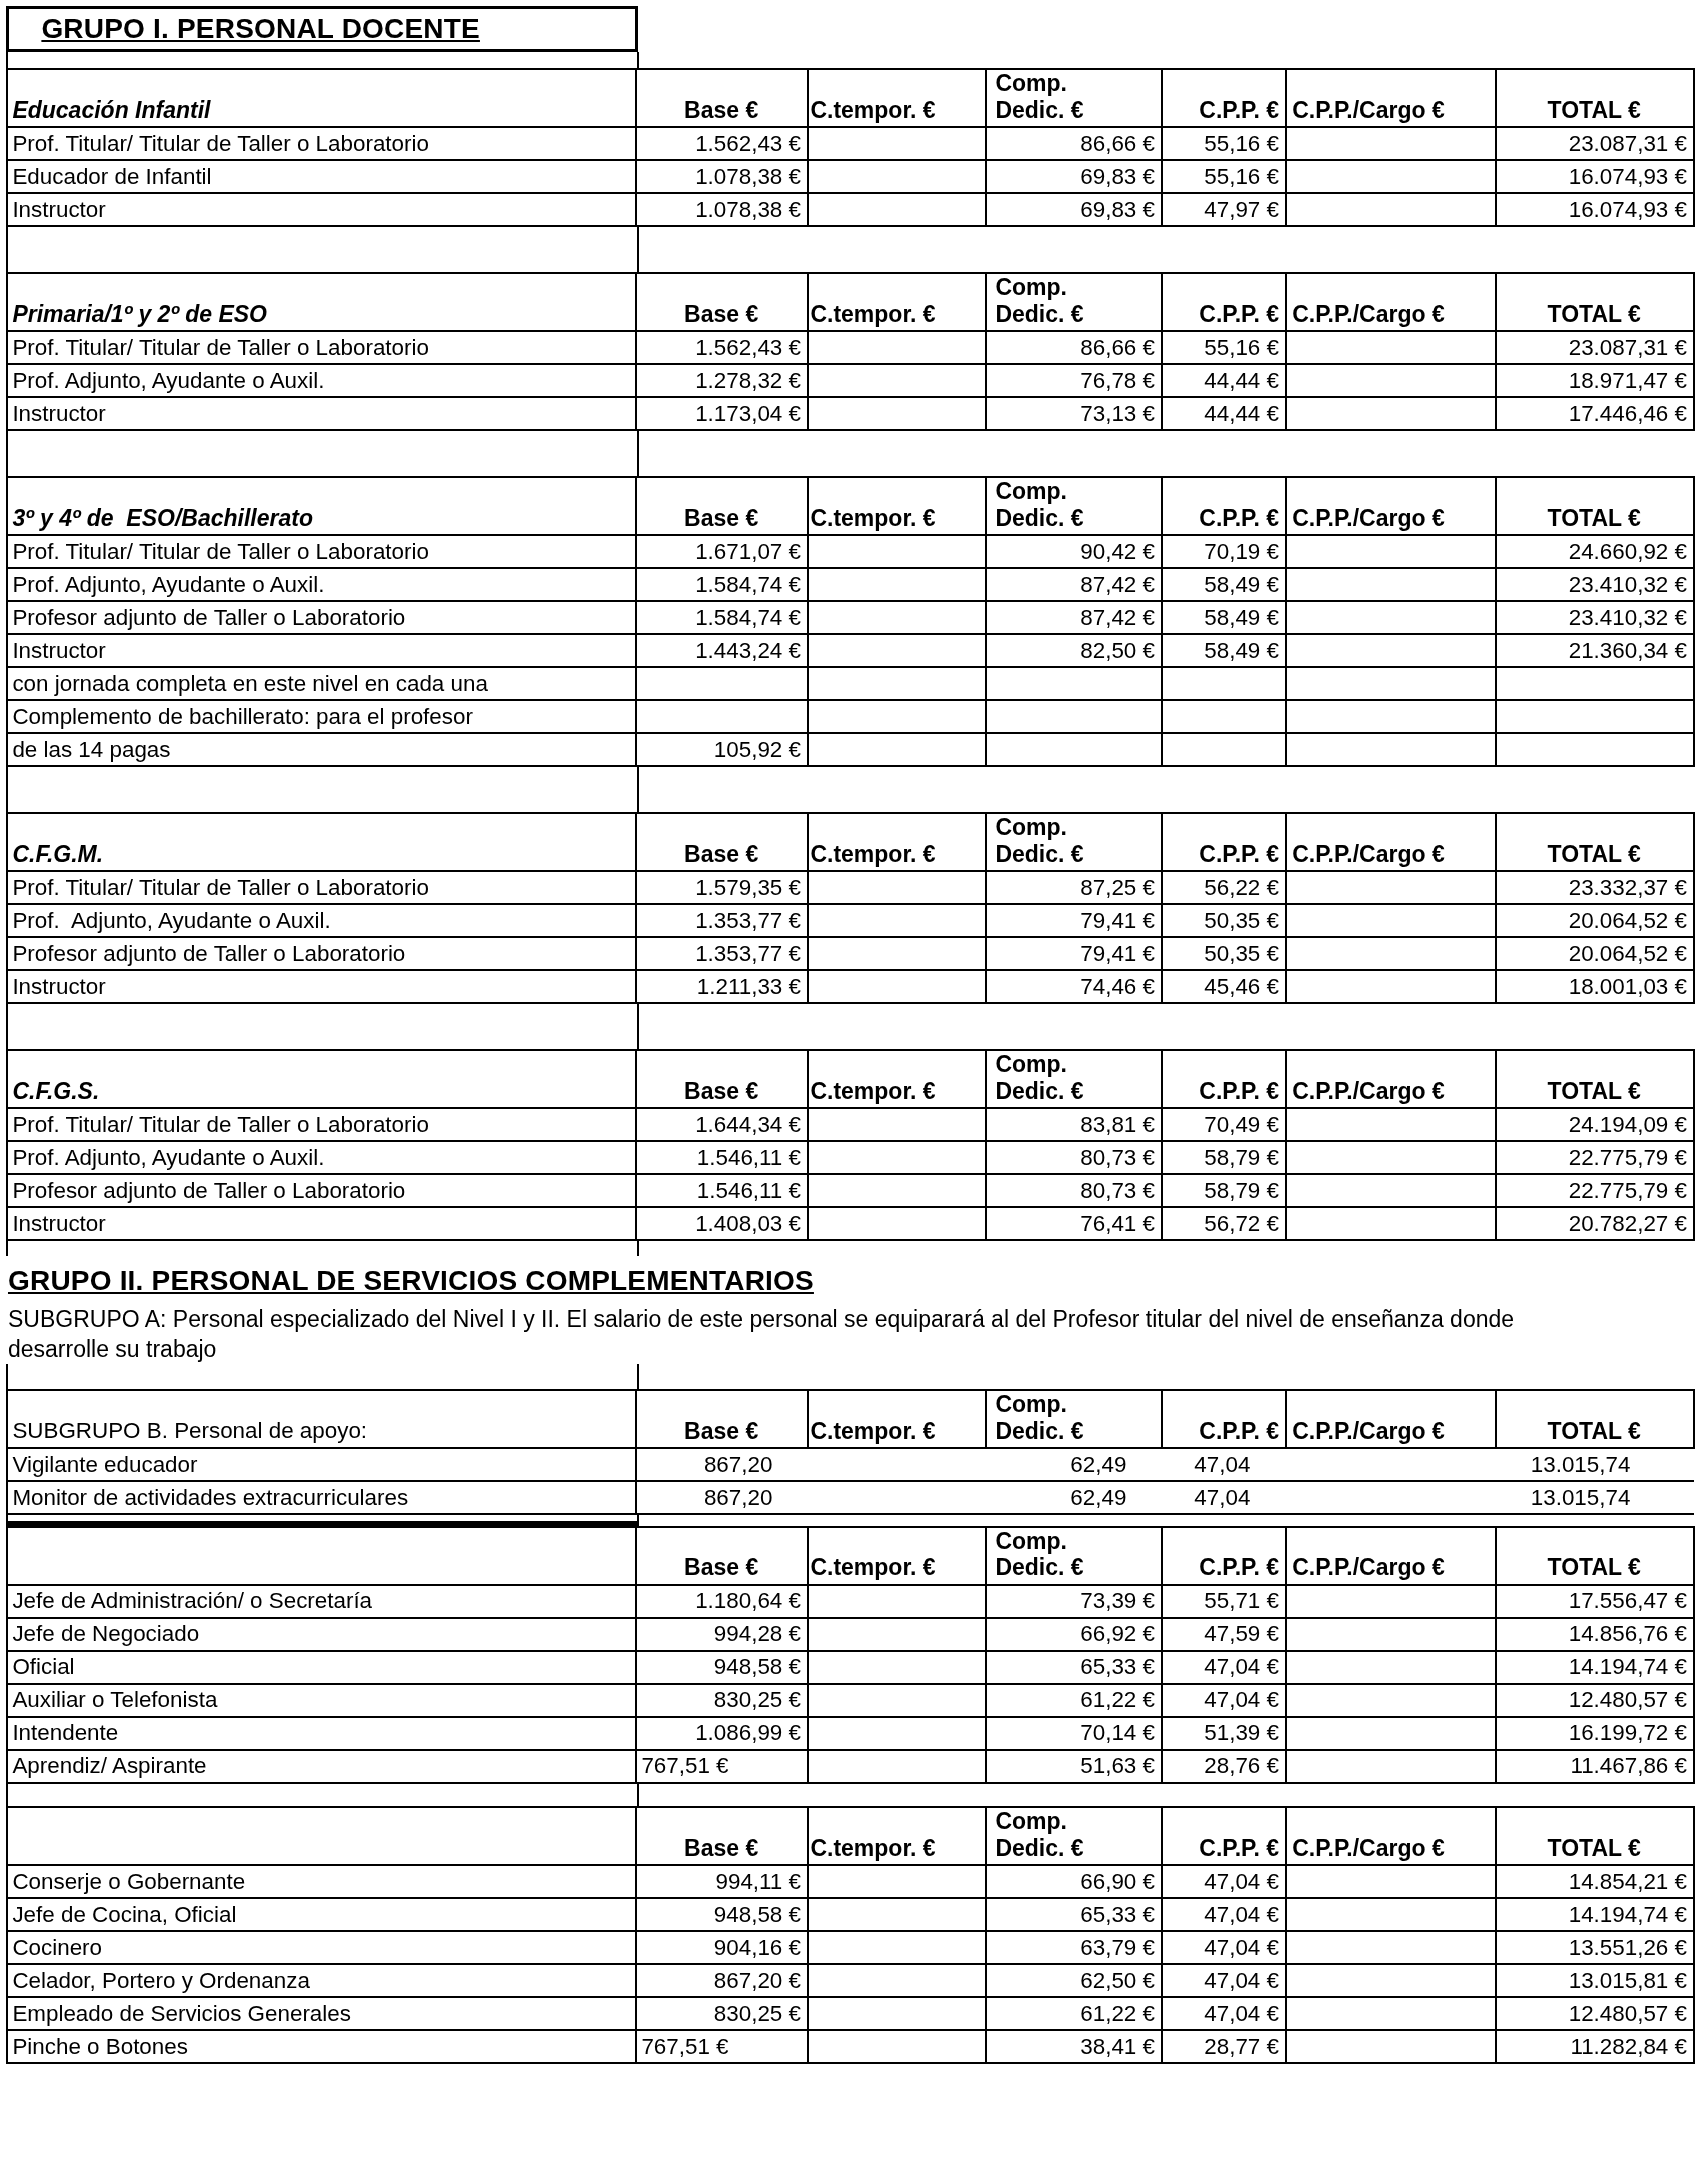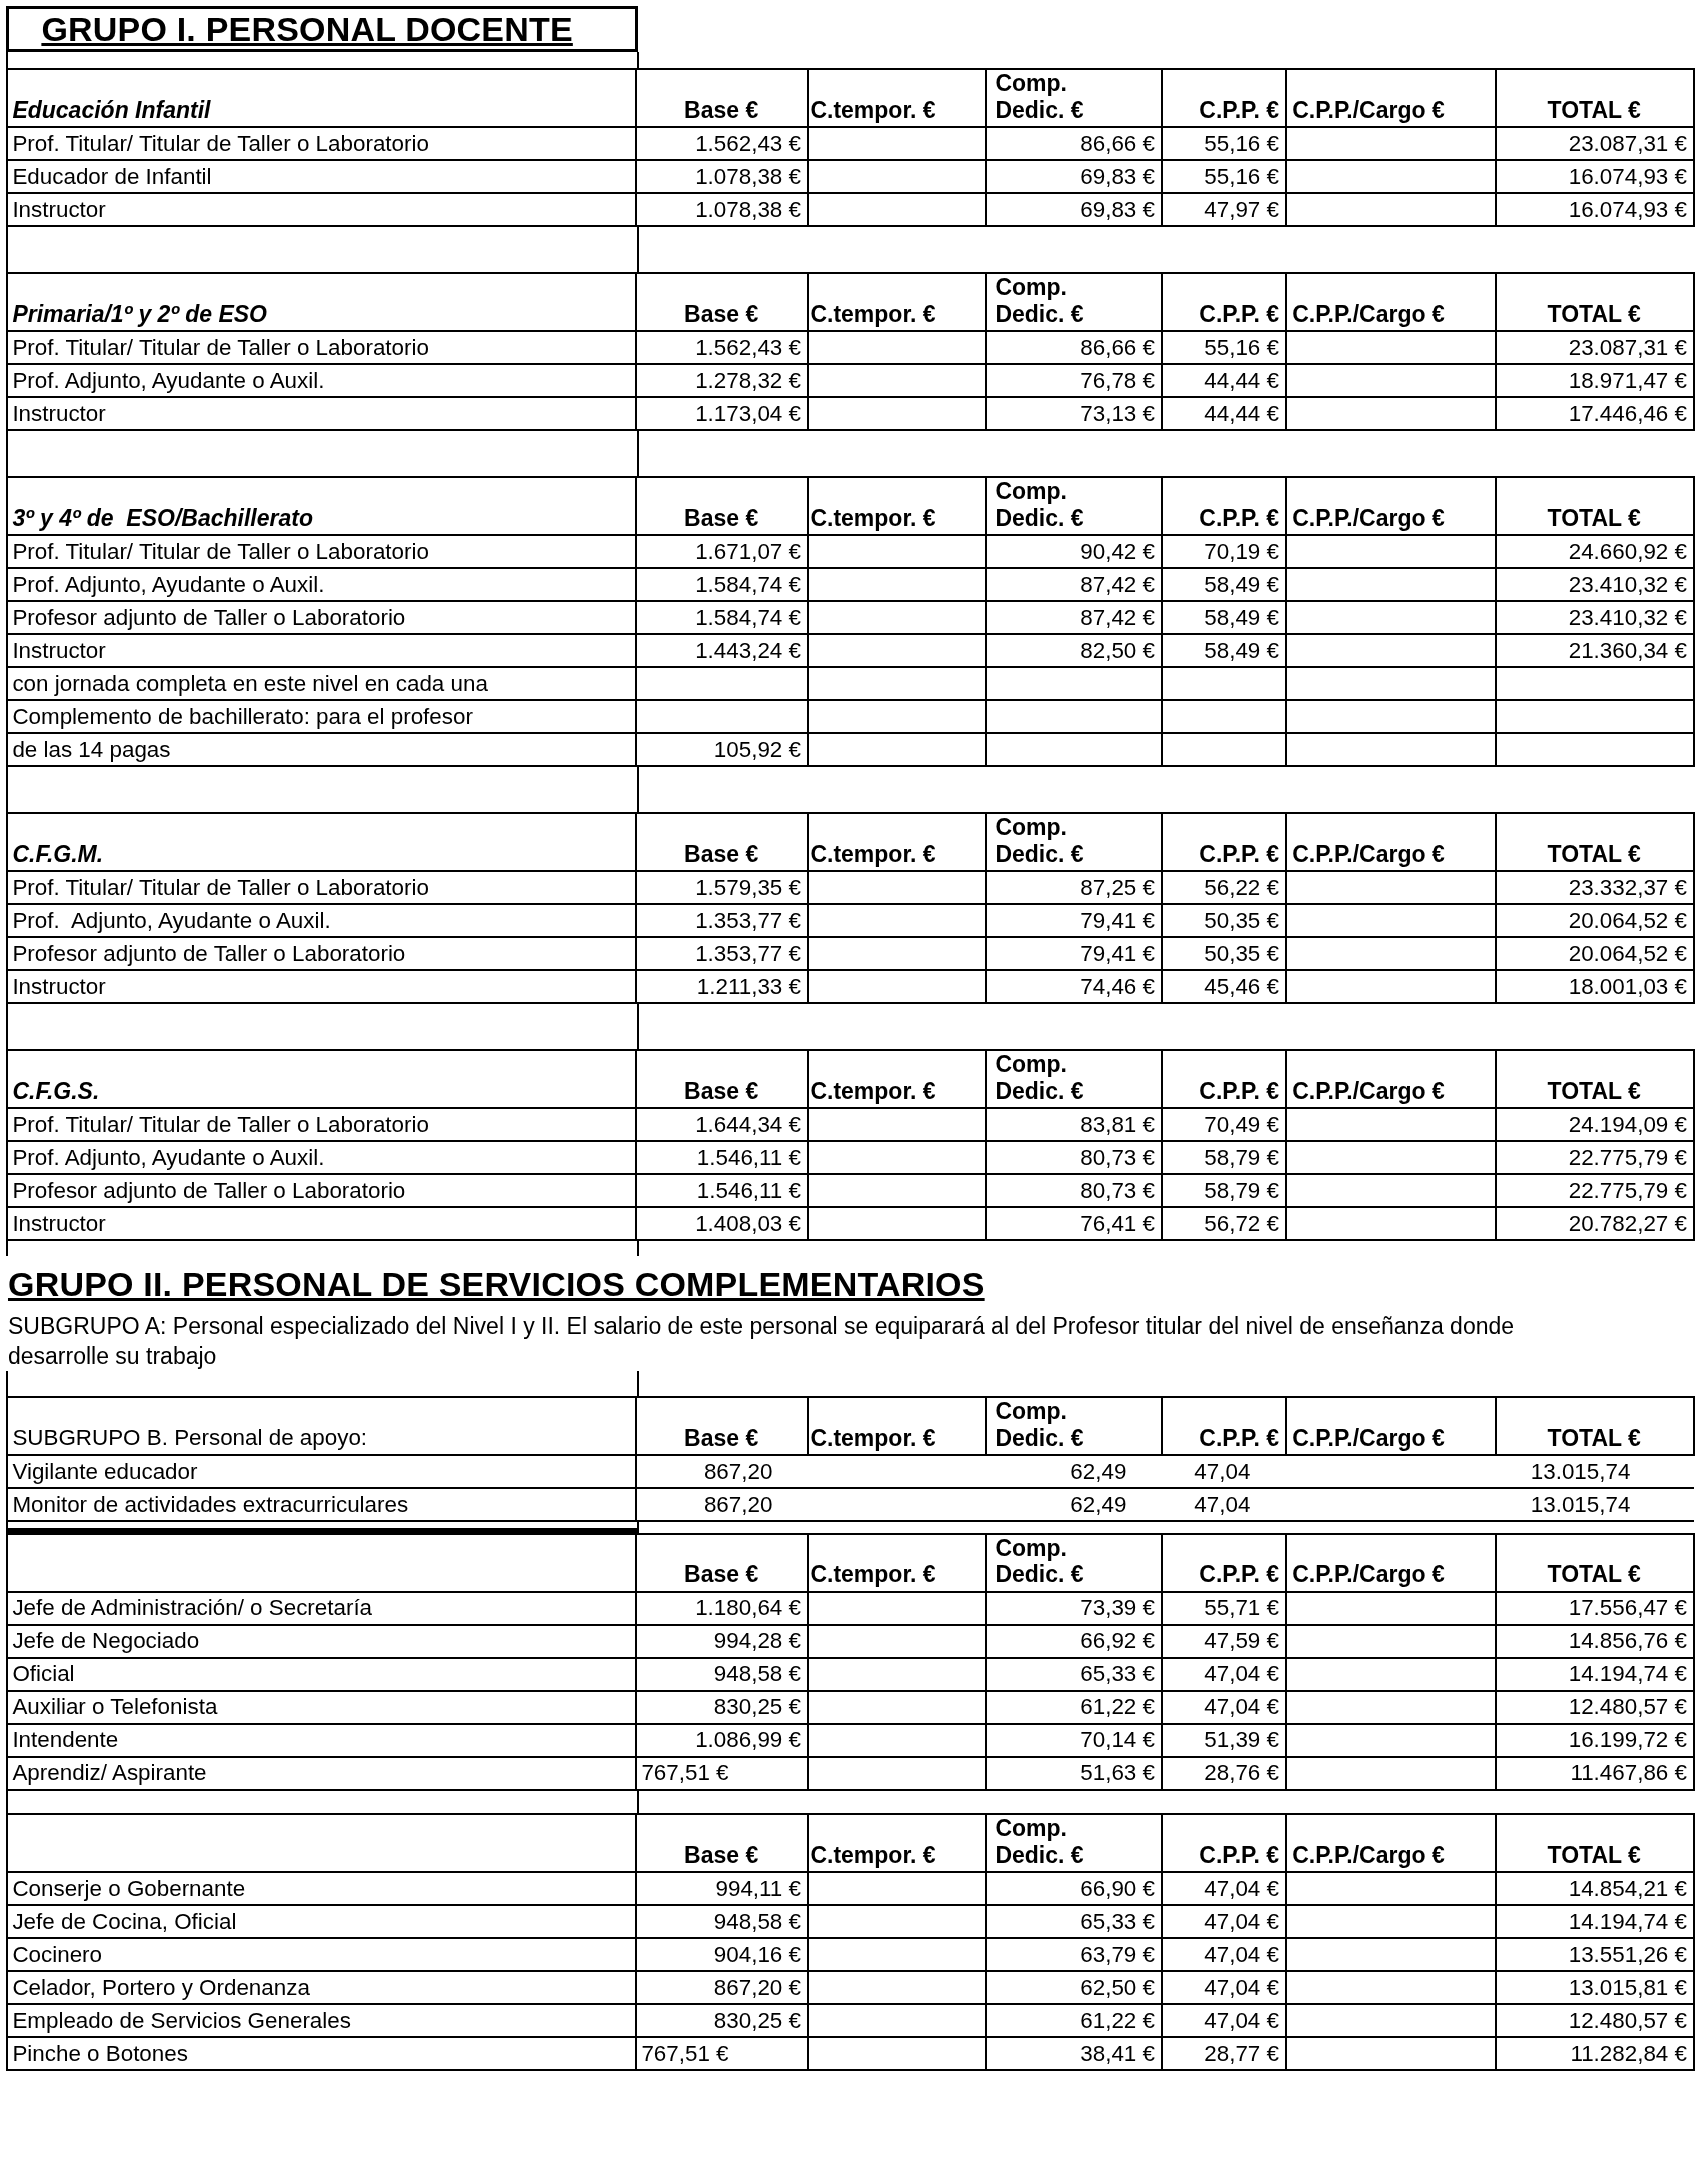--- a/index.html
+++ b/index.html
@@ -9,21 +9,21 @@
     color:#000;
     font-family: "Liberation Sans", "DejaVu Sans", sans-serif;
   }
   .page { padding: 6.4px 0 0 6.4px; }
 
   .title-box {
     width: 632px; height: 46px; border: 3.2px solid #000;
     display: flex; align-items: center; padding-left: 32px;
   }
   .big-title {
-    font-size: 34px; font-weight: bold; text-decoration: underline;
+    font-size: 28px; font-weight: bold; text-decoration: underline;
     letter-spacing: 0.2px; white-space: pre;
   }
   h2.big-title { margin: 9.6px 0 6.4px 1.6px; }
 
   .note { font-size: 23px; line-height: 30px; max-width: 1596px; margin: 1.6px 0 0 1.6px; }
 
   .stub { width: 633px; border-left: 2.4px solid #000; border-right: 2.4px solid #000; }
   .h18 { height: 14.4px; } .h20 { height: 16px; } .h28 { height: 22.4px; }
   .h32 { height: 25.6px; } .h56 { height: 45px; }
   .stub.thick { height: 10.4px; border-bottom: 5.6px solid #000; }

